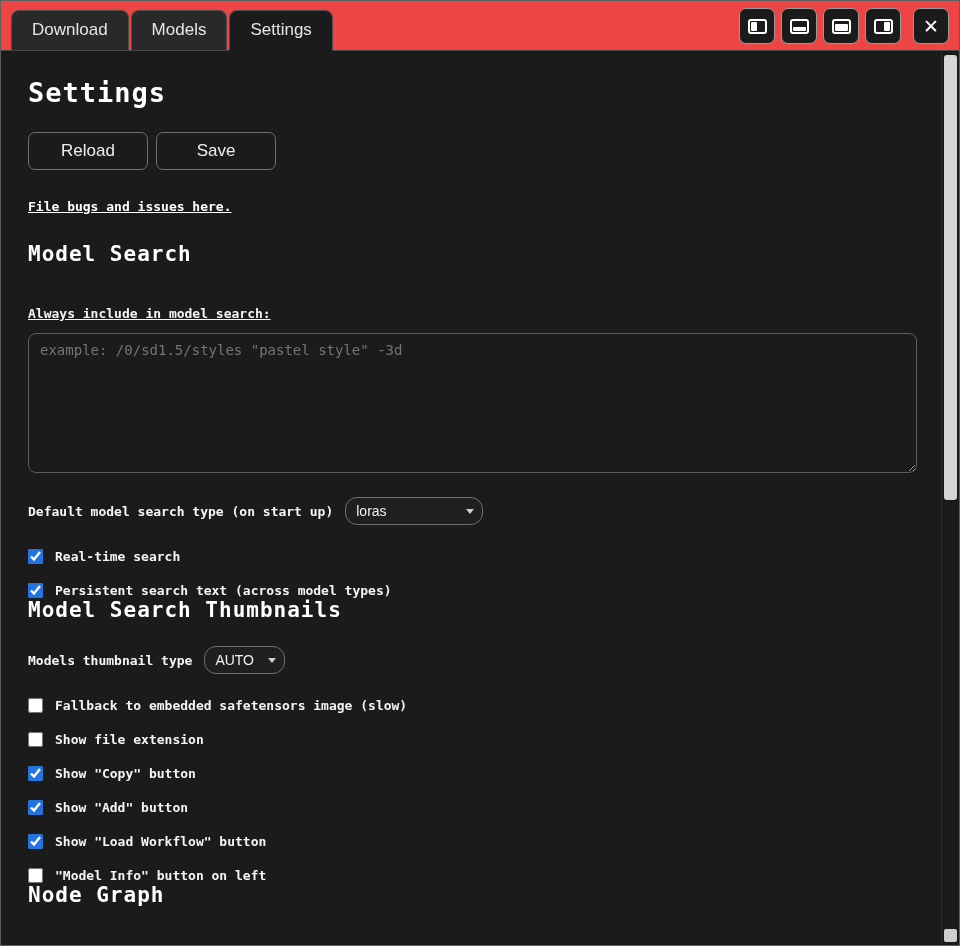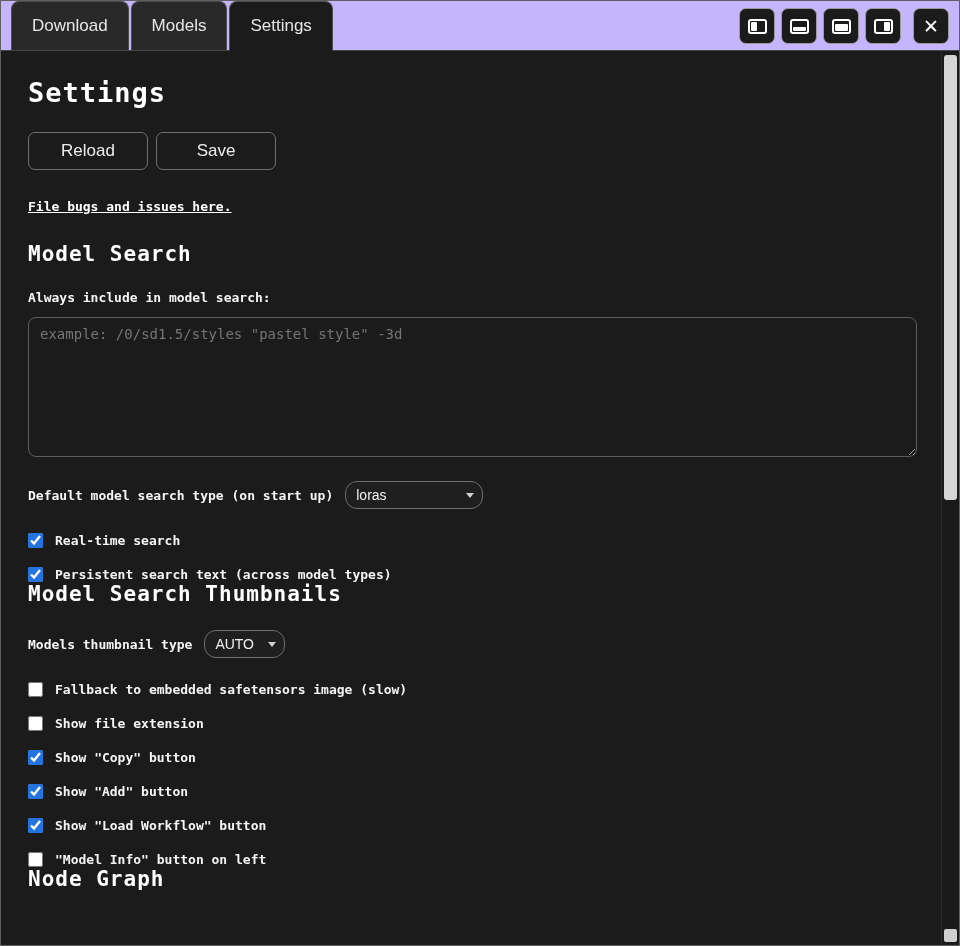--- a/index.html
+++ b/index.html
@@ -6,23 +6,23 @@
   *{box-sizing:border-box;}
   .window{
     position:relative;width:960px;height:946px;
     background:#1b1b1b;border:1px solid #5f5f5f;
     overflow:hidden;
     font-family:"DejaVu Sans Mono",monospace;
     color:#f2f2f2;
   }
   
   .topbar{
-    position:relative;height:50px;background:#c4b5fd;
+    position:relative;height:50px;background:#ef4444;
     border-bottom:1px solid #474747;
-    display:flex;padding:0 10px;
+    display:flex;align-items:flex-end;padding:0 10px;
   }
   .tabs{display:flex;gap:2px;}
   .tab{
     font-family:"Liberation Sans",sans-serif;font-size:17px;color:#e6e6e6;
     background:#292929;border:1px solid #4c4c4c;border-bottom:none;
     border-radius:8px 8px 0 0;padding:9px 20px 10px;cursor:pointer;
     position:relative;
   }
   .tab.active{
     background:#1b1b1b;margin-bottom:-1px;
@@ -53,21 +53,21 @@
   .btn{
     min-width:120px;padding:8px 6px;text-align:center;cursor:pointer;
     font-family:"Liberation Sans",sans-serif;font-size:17px;color:#ededed;
     background:transparent;border:1px solid #6f6f6f;border-radius:7px;
   }
   .link{
     display:inline-block;font:bold 13px "DejaVu Sans Mono",monospace;
     color:#fff;text-decoration:underline;margin-bottom:28px;cursor:pointer;
   }
   .label{font:bold 13px "DejaVu Sans Mono",monospace;color:#f5f5f5;}
-  .mt-lg{margin-top:24px;display:block;}
+  .mt-lg{margin-top:40px;display:block;text-decoration:underline;}
   textarea{
     display:block;width:100%;height:140px;margin-top:12px;
     background:transparent;border:1px solid #5c5c5c;border-radius:8px;
     color:#dcdcdc;font:14px "DejaVu Sans Mono",monospace;
     padding:8px 11px;resize:both;outline:none;
   }
   textarea::placeholder{color:#757575;}
   .row{display:flex;align-items:center;gap:12px;margin-top:24px;}
   .sel{position:relative;display:inline-block;}
   .sel select{

